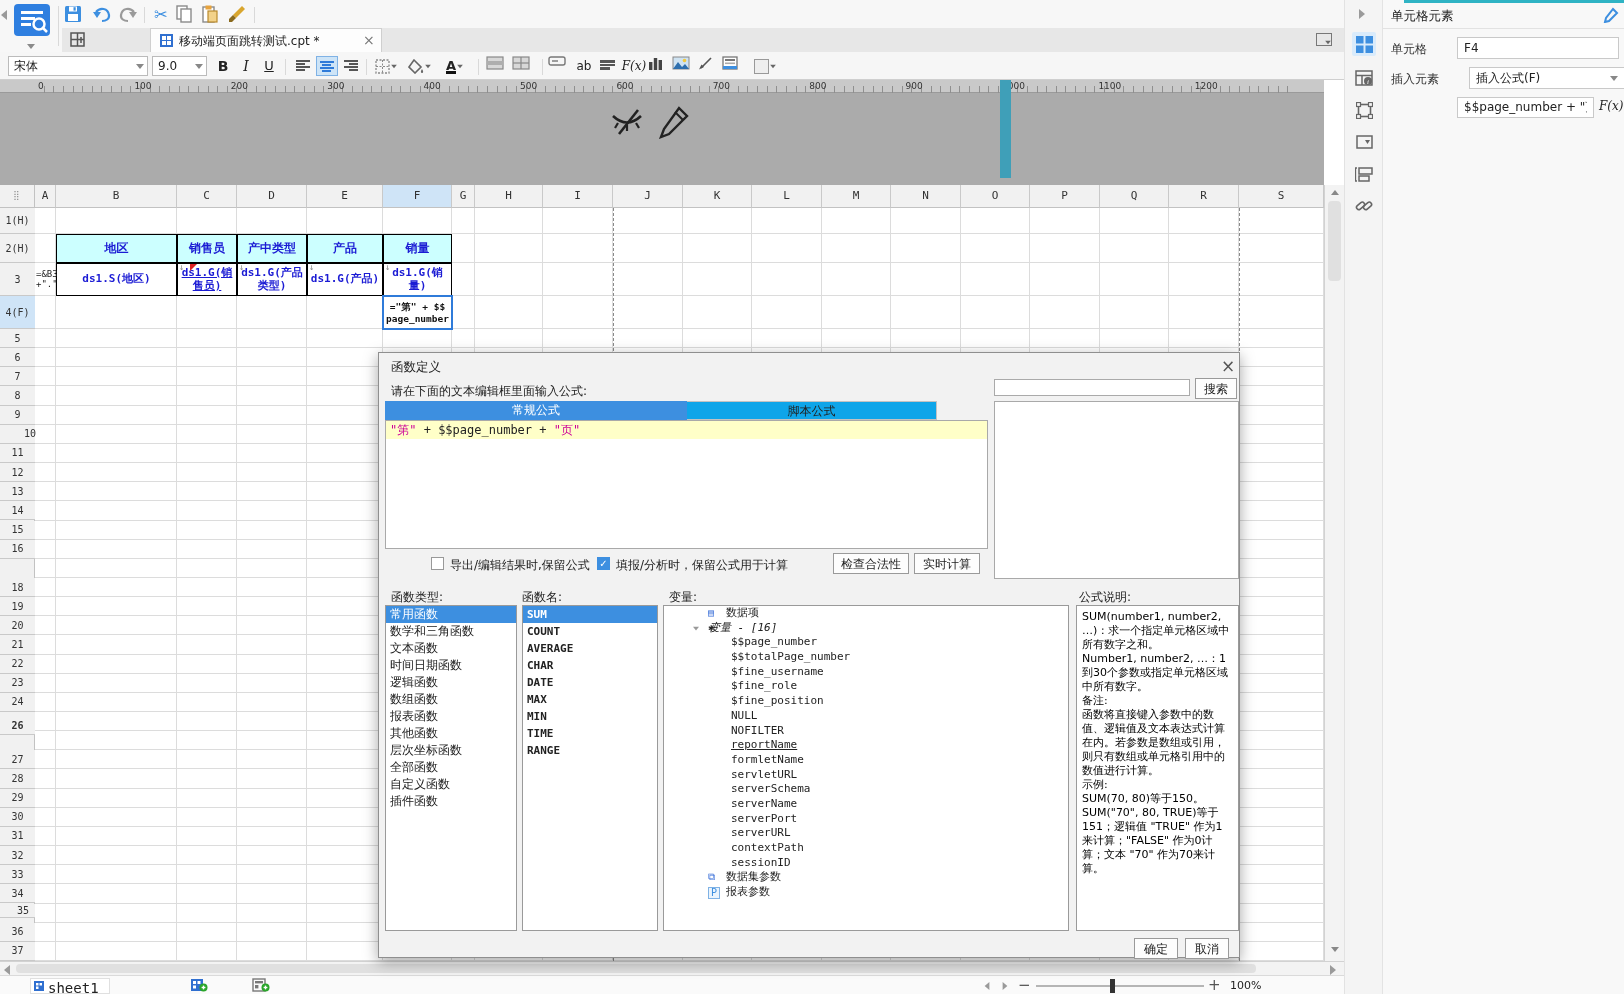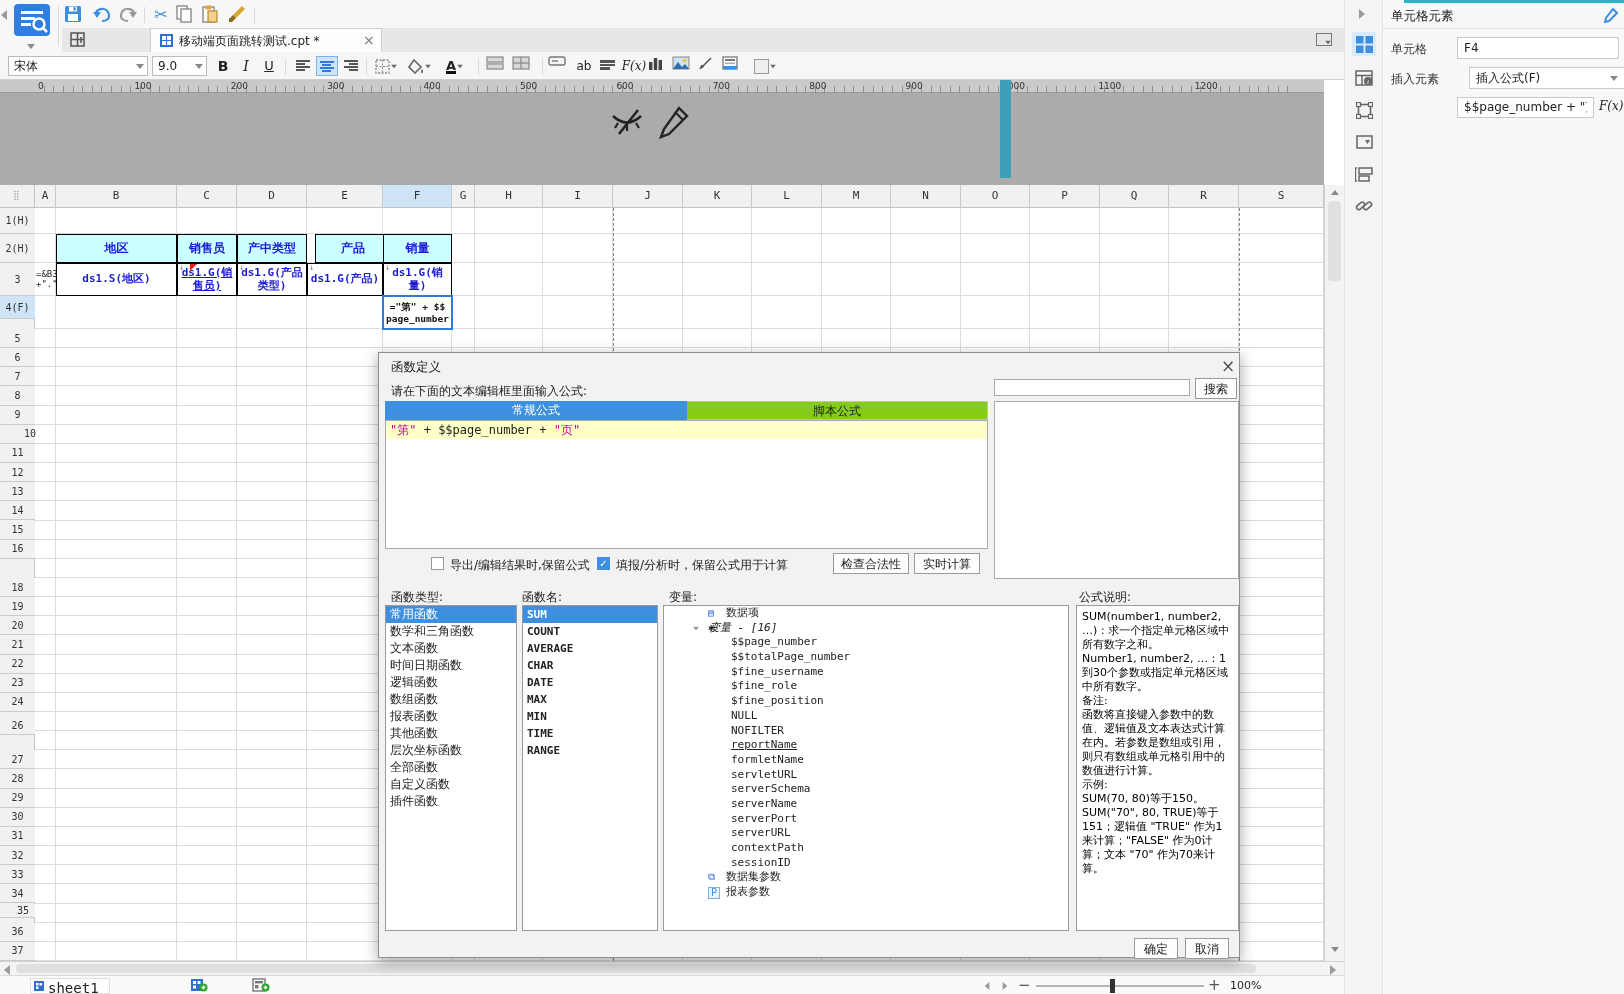--- a/index.html
+++ b/index.html
@@ -57,21 +57,21 @@
   .sico{position:absolute;left:7px;width:24px;height:24px;display:flex;align-items:center;justify-content:center;}
   .sico-active{background:#d9ebfb;border-radius:2px;}
   #panel{position:absolute;left:1382px;top:0;width:242px;height:994px;background:#f8f8f8;border-left:1px solid #e3e3e3;box-sizing:border-box;}
   #tealstrip{position:absolute;left:1404px;top:0;width:220px;height:3px;background:#2fb3c4;}
   .pinput{position:absolute;background:#fff;border:1px solid #c9c9c9;box-sizing:border-box;font-size:12px;padding:0 6px;color:#222;font-family:"DejaVu Sans","Liberation Sans",sans-serif;}
   .plabel{position:absolute;font-size:12px;color:#333;}
   
   #dlg{position:absolute;left:378px;top:352px;width:862px;height:606px;background:#f2f2f2;border:1px solid #8f8f8f;box-shadow:0 4px 14px rgba(0,0,0,.35);box-sizing:border-box;z-index:50;}
   #dlg .tab{position:absolute;top:48px;height:19px;text-align:center;line-height:19px;font-size:12px;box-sizing:border-box;}
   #dlg-tab1{left:6px;width:302px;background:#3d8fe0;color:#fff;}
-  #dlg-tab2{left:308px;width:301px;background:#84cc16;color:#222;border:1px solid #c2c2c2;border-left:none;}
+  #dlg-tab2{left:308px;width:250px;background:#0ea5e9;color:#222;border:1px solid #c2c2c2;border-left:none;}
   #dlg-editor{position:absolute;left:6px;top:67px;width:603px;height:129px;background:#fff;border:1px solid #a9a9a9;box-sizing:border-box;}
   #dlg-fline{height:18px;background:#ffffc8;font-family:"DejaVu Sans Mono","Liberation Mono",monospace;font-size:12px;line-height:18px;padding-left:4px;}
   .fstr{color:#cc0099;}
   #dlg-result{position:absolute;left:615px;top:48px;width:245px;height:178px;background:#fff;border:1px solid #a9a9a9;box-sizing:border-box;}
   .dlg-btn{position:absolute;height:21px;background:#fdfdfd;border:1px solid #9a9a9a;box-sizing:border-box;text-align:center;line-height:19px;font-size:12px;color:#222;}
   .dlg-list{position:absolute;top:252px;height:326px;background:#fff;border:1px solid #9a9a9a;box-sizing:border-box;overflow:hidden;}
   .li{height:17px;line-height:17px;padding-left:4px;white-space:nowrap;}
   .li.sel{background:#3d8fe0;color:#fff;}
   #type-list .li{font-size:12px;}
   #name-list .li{font-family:"DejaVu Sans Mono","Liberation Mono",monospace;font-size:11px;font-weight:bold;}
@@ -340,21 +340,21 @@
       <div class="colh" style="left: 1169px; width: 70px;">R</div>
       <div class="vline" style="left: 1238px;"></div>
       <div class="colh" style="left: 1239px; width: 85px;">S</div>
       <div class="vline" style="left: 1323px;"></div>
       <div class="rowh" style="top: 23px; height: 26px;">1(H)</div>
       <div class="hline" style="top: 48px;"></div>
       <div class="rowh" style="top: 49px; height: 29px;">2(H)</div>
       <div class="hline" style="top: 77px;"></div>
       <div class="rowh" style="top: 78px; height: 33px;">3</div>
       <div class="hline" style="top: 110px;"></div>
-      <div class="rowh hl" style="top: 111px; height: 23px; text-align: right;">4(F)</div>
+      <div class="rowh hl" style="top: 111px; height: 33px; text-align: right;">4(F)</div>
       <div class="hline" style="top: 143px;"></div>
       <div class="rowh" style="top: 144px; height: 19.15px;">5</div>
       <div class="hline" style="top: 162.15px;"></div>
       <div class="rowh" style="top: 163.15px; height: 19.15px;">6</div>
       <div class="hline" style="top: 181.3px;"></div>
       <div class="rowh" style="top: 182.3px; height: 19.15px;">7</div>
       <div class="hline" style="top: 200.45px;"></div>
       <div class="rowh" style="top: 201.45px; height: 19.15px;">8</div>
       <div class="hline" style="top: 219.6px;"></div>
       <div class="rowh" style="top: 220.6px; height: 19.15px;">9</div>
@@ -384,21 +384,21 @@
       <div class="rowh" style="top: 450.4px; height: 19.15px;">21</div>
       <div class="hline" style="top: 468.55px;"></div>
       <div class="rowh" style="top: 469.55px; height: 19.15px;">22</div>
       <div class="hline" style="top: 487.7px;"></div>
       <div class="rowh" style="top: 488.7px; height: 19.15px;">23</div>
       <div class="hline" style="top: 506.85px;"></div>
       <div class="rowh" style="top: 507.85px; height: 19.15px;">24</div>
       <div class="hline" style="top: 526px;"></div>
       <div class="rowh" style="top: 527px; height: 19.15px;">25</div>
       <div class="hline" style="top: 545.15px;"></div>
-      <div class="rowh" style="top: 531px; height: 19.15px;">26</div>
+      <div class="rowh" style="top: 531px; height: 19.15px; font-weight: bold;">26</div>
       <div class="hline" style="top: 564.3px;"></div>
       <div class="rowh" style="top: 565.3px; height: 19.15px;">27</div>
       <div class="hline" style="top: 583.45px;"></div>
       <div class="rowh" style="top: 584.45px; height: 19.15px;">28</div>
       <div class="hline" style="top: 602.6px;"></div>
       <div class="rowh" style="top: 603.6px; height: 19.15px;">29</div>
       <div class="hline" style="top: 621.75px;"></div>
       <div class="rowh" style="top: 622.75px; height: 19.15px;">30</div>
       <div class="hline" style="top: 640.9px;"></div>
       <div class="rowh" style="top: 641.9px; height: 19.15px;">31</div>
@@ -411,21 +411,21 @@
       <div class="hline" style="top: 717.5px;"></div>
       <div class="rowh" style="top: 718.5px; height: 14px; padding-left: 11px;">35</div>
       <div class="hline" style="top: 736.65px;"></div>
       <div class="rowh" style="top: 737.65px; height: 19.15px;">36</div>
       <div class="hline" style="top: 755.8px;"></div>
       <div class="rowh" style="top: 756.8px; height: 19.15px;">37</div>
       <div class="hline" style="top: 774.95px;"></div>
       <div class="cell cell-hdr" style="left: 56px; top: 49px; width: 121px; height: 29px;">地区</div>
       <div class="cell cell-hdr" style="left: 177px; top: 49px; width: 60px; height: 29px;">销售员</div>
       <div class="cell cell-hdr" style="left: 237px; top: 49px; width: 70px; height: 29px;">产中类型</div>
-      <div class="cell cell-hdr" style="left: 307px; top: 49px; width: 76px; height: 29px; margin-left: 8px;">产品</div>
+      <div class="cell cell-hdr" style="left: 307px; top: 49px; width: 76px; height: 29px;">产品</div>
       <div class="cell cell-hdr" style="left: 383px; top: 49px; width: 69px; height: 29px;">销量</div>
       <div class="cell cell-data" style="left: 56px; top: 78px; width: 121px; height: 33px;">
         <span>ds1.S(地区)</span>
       </div>
       <div class="cell cell-data" style="left: 177px; top: 78px; width: 60px; height: 33px;">
         <span style="text-decoration: underline;">ds1.G(销售员)</span>
         <div class="mk-arrow">↓</div>
         <div class="mk-flag"></div>
       </div>
       <div class="cell cell-data" style="left: 237px; top: 78px; width: 70px; height: 33px;">

